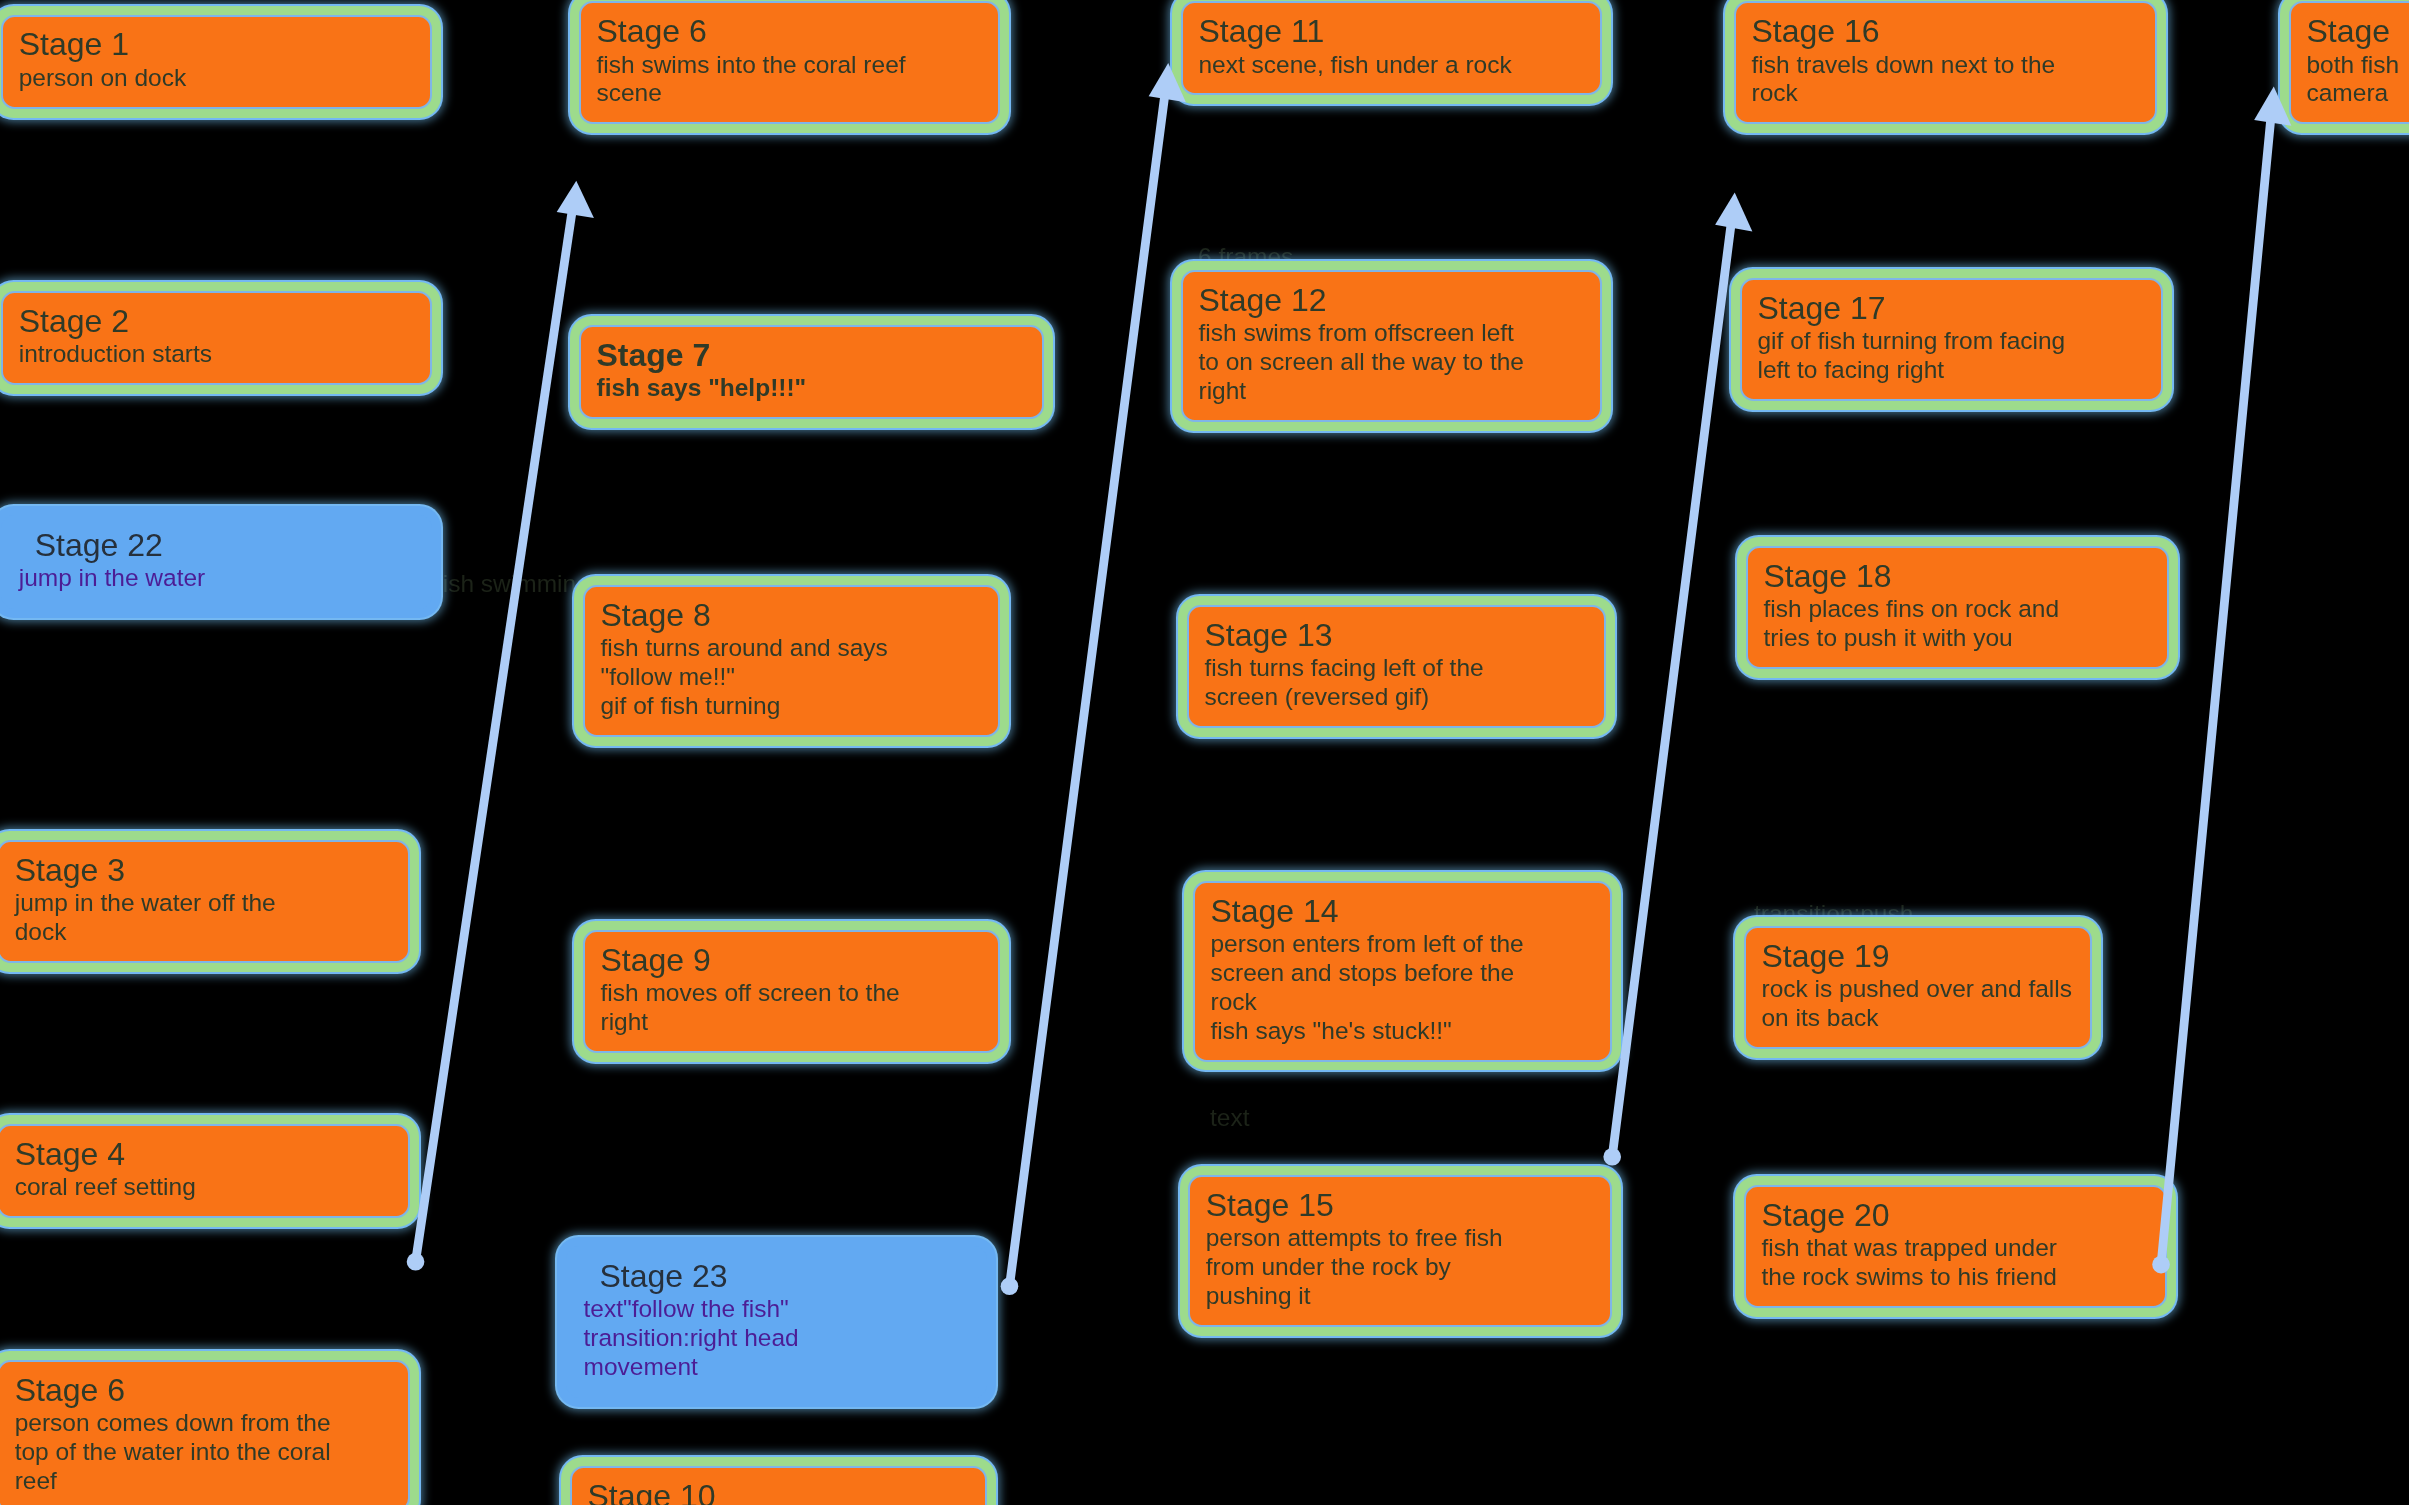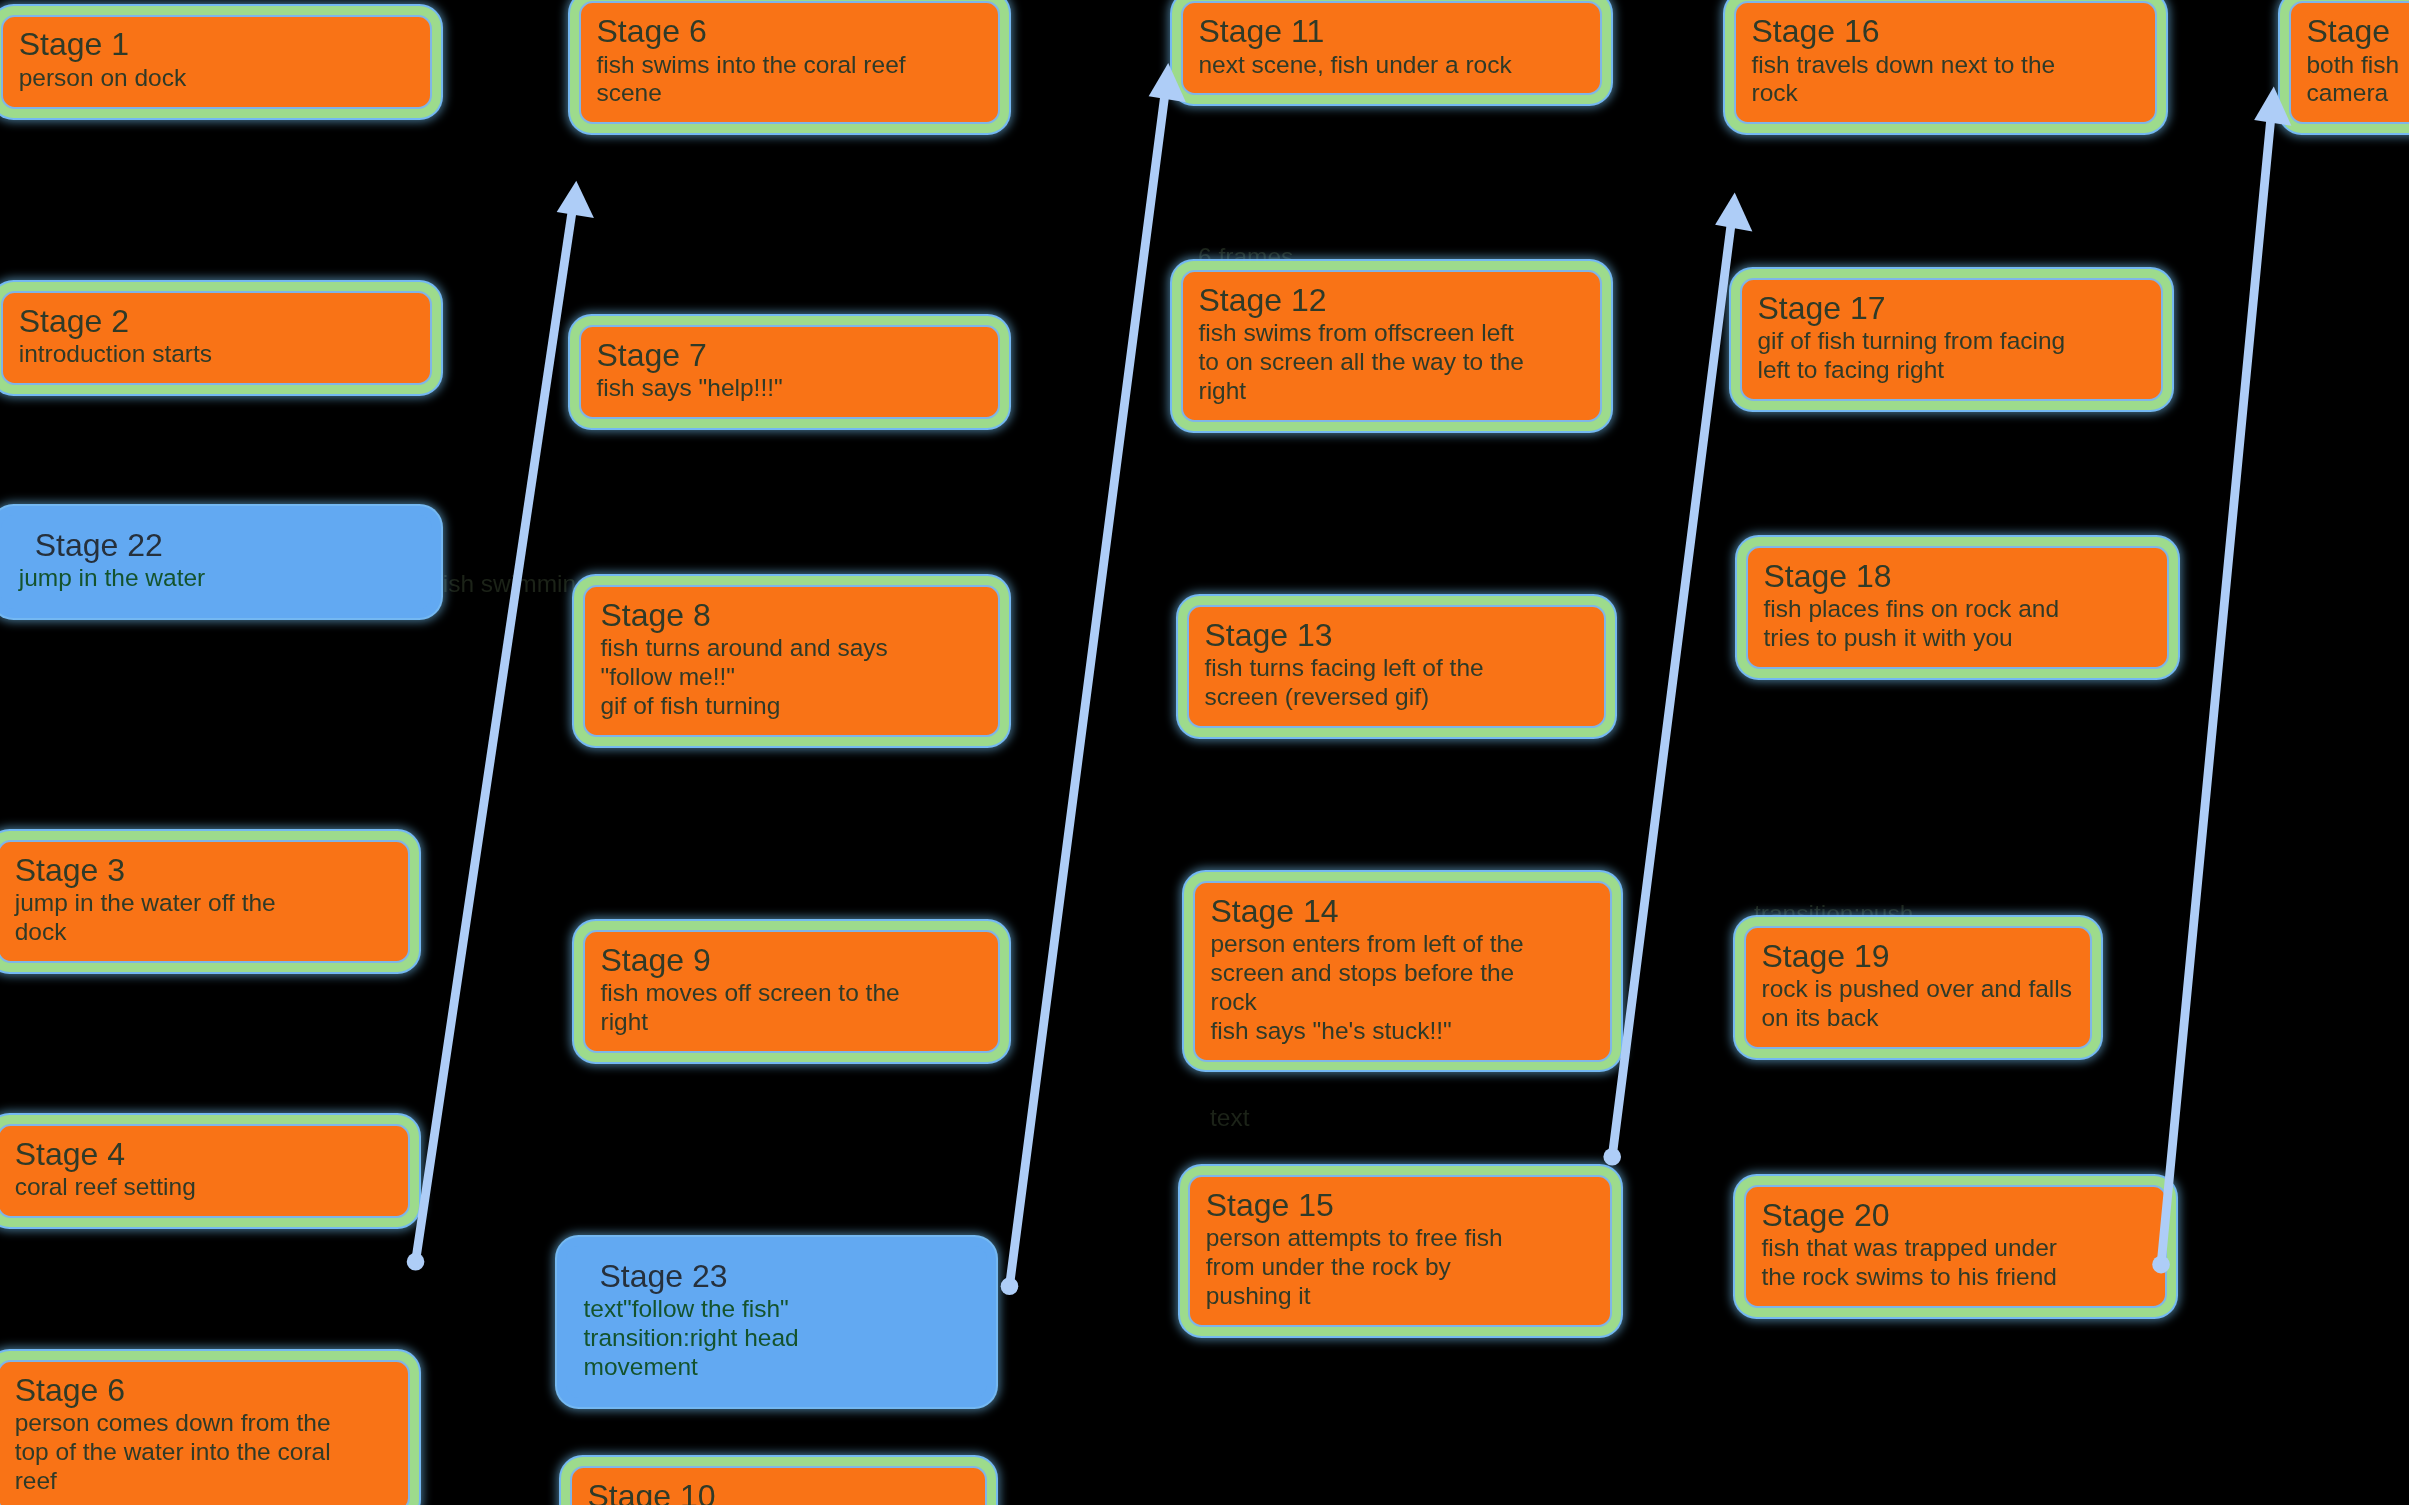--- a/index.html
+++ b/index.html
@@ -54,21 +54,21 @@
     color: #26303c;
     margin-left: 16px;
   }
   .card-desc {
     font-size: 24.5px;
     line-height: 1.18;
     color: #2f3a28;
     white-space: pre-line;
   }
   .card.blue .card-desc {
-    color: #14532d;
+    color: #4c1d95;
   }
 
   
   .ghost {
     position: absolute;
     font-size: 24.5px;
     line-height: 1.18;
     color: #2f3a28;
     white-space: nowrap;
     z-index: 1;
@@ -168,21 +168,21 @@
   </div>
 
   <div class="card green z2" style="left:570px; top:-7.8px; width:439px;">
     <div class="card-inner">
       <div class="card-title">Stage 6</div>
       <div class="card-desc">fish swims into the coral reef
 scene</div>
     </div>
   </div>
 
-  <div class="card green z2" style="left:570px; top:316px; width:439px;">
+  <div class="card green z2" style="left:570px; top:316px; width:483px;font-weight:bold;">
     <div class="card-inner">
       <div class="card-title">Stage 7</div>
       <div class="card-desc">fish says "help!!!"</div>
     </div>
   </div>
 
   <div class="card green z2" style="left:574px; top:576px; width:435px;">
     <div class="card-inner">
       <div class="card-title">Stage 8</div>
       <div class="card-desc">fish turns around and says

